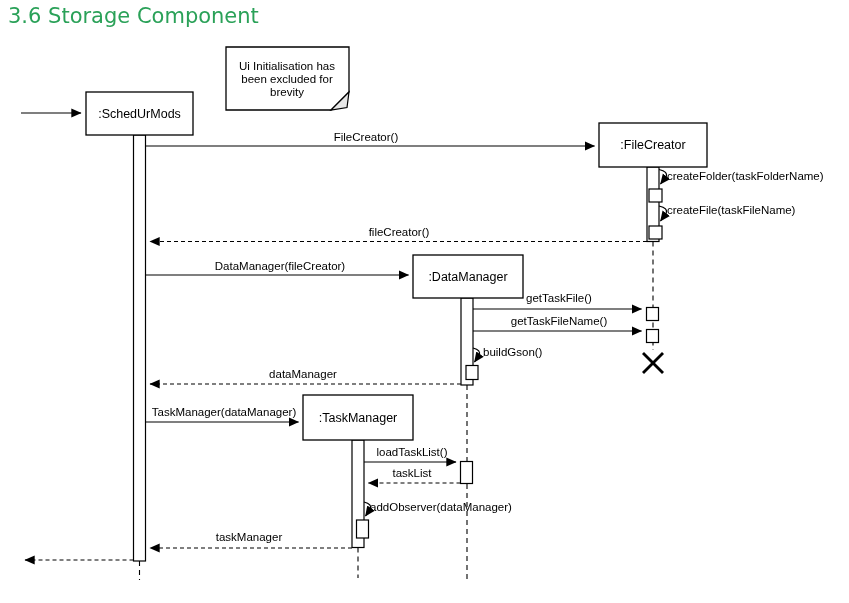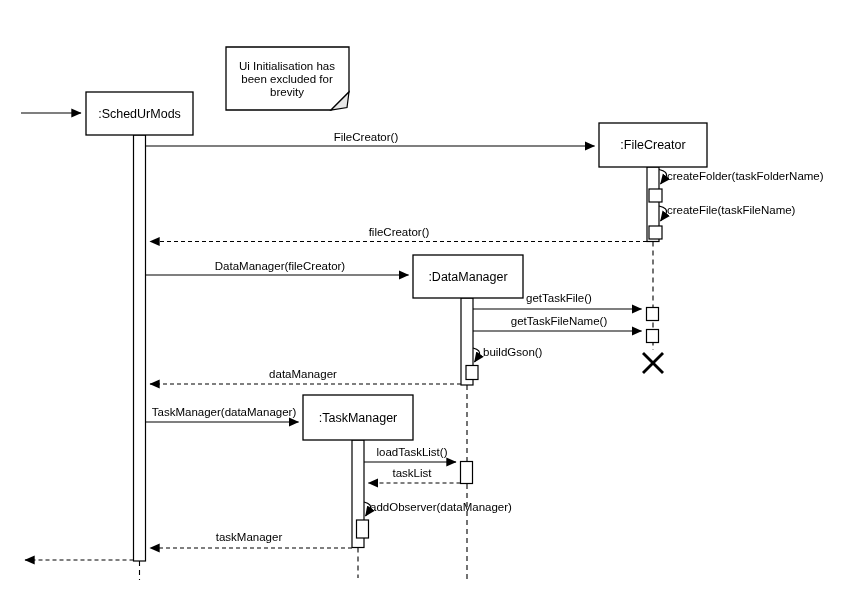--- a/index.html
+++ b/index.html
@@ -13,20 +13,21 @@
   .act{fill:#ffffff;stroke:#000000;stroke-width:1.2;}
   .msg{stroke:#000000;stroke-width:1.2;fill:none;}
   .ret{stroke:#000000;stroke-width:1.2;fill:none;stroke-dasharray:4,3;}
   .life{stroke:#000000;stroke-width:1.1;fill:none;stroke-dasharray:5,4;}
   .destroy{stroke:#000000;stroke-width:2.8;}
 </style>
 </head>
 <body>
 
 <div class="page">
+  <div class="title" style="color: rgb(42, 161, 88);">3.6 Storage Component</div>
 
   <svg width="849" height="603" viewBox="0 0 849 603">
     <defs>
       <marker id="arr" viewBox="0 0 10 10" refX="8.5" refY="5" markerWidth="9.5" markerHeight="9.5" orient="auto">
         <path d="M0,1 L9,5 L0,9 Z" fill="#000000"></path>
       </marker>
     </defs>
 
     <g>
       <line class="life" x1="139.5" y1="561" x2="139.5" y2="580"></line>

